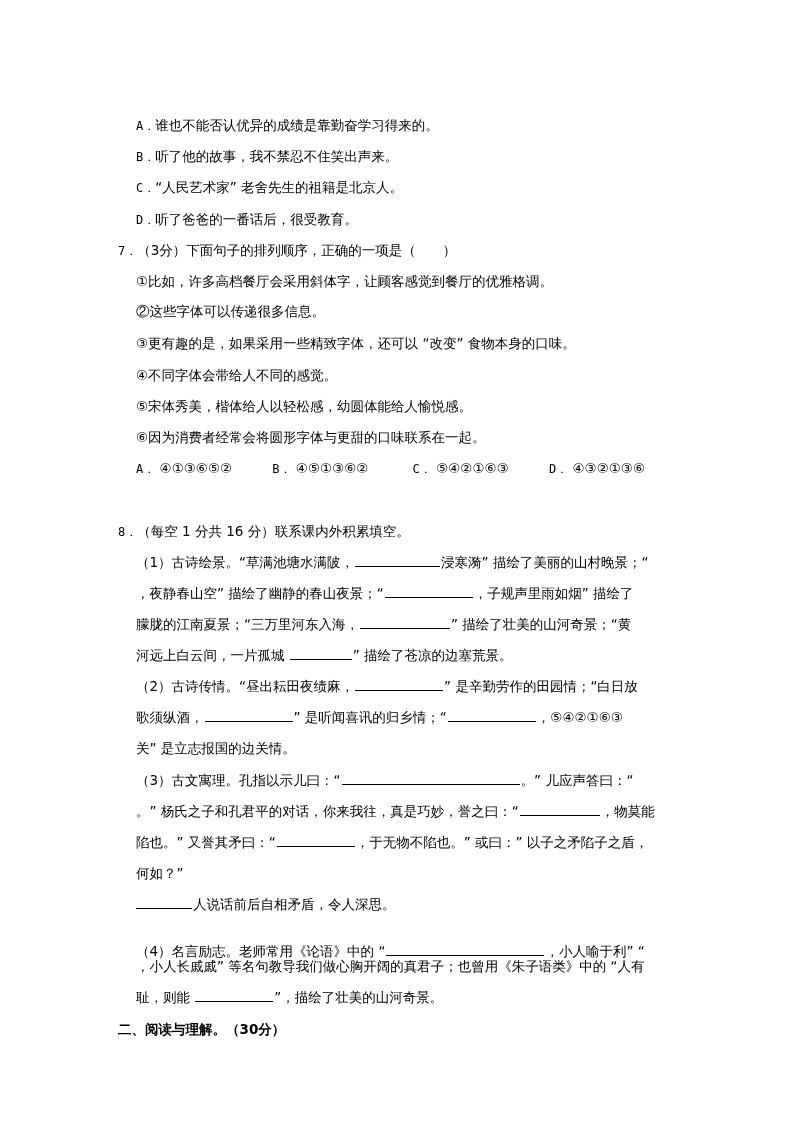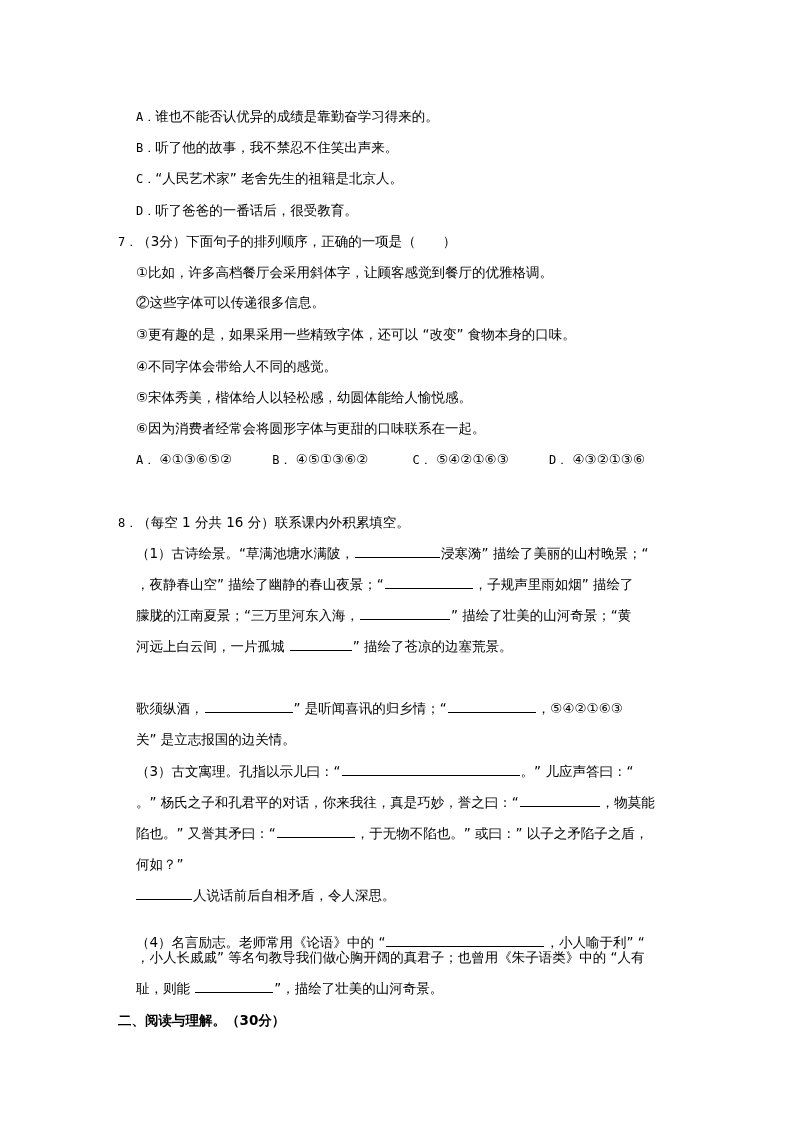--- a/index.html
+++ b/index.html
@@ -1,21 +1,21 @@
 <!DOCTYPE html>
 <html><head>
   <meta charset="utf-8">
   <style>
     html, body { margin: 0; padding: 0; background: #ffffff; }
     body {
       width: 794px; height: 1123px; position: relative; overflow: hidden;
       font-family: "DejaVu Sans", "Liberation Sans", sans-serif;
       color: #000000; font-size: 13.5px;
     }
-    .page { position: absolute; left: 0; top: 3px; width: 794px; height: 986px; }
+    .page { position: absolute; left: 0; top: 12px; width: 794px; height: 986px; }
     .line {
       position: absolute; white-space: nowrap; line-height: 18px;
       letter-spacing: 0px;
     }
     .mono { font-family: "DejaVu Sans Mono", "Liberation Mono", monospace; font-size: 12px; }
     .blank {
       display: inline-block; border-bottom: 1px solid #000; height: 13px;
       vertical-align: baseline; margin: 0 1px;
     }
     .bold { font-weight: bold; }
@@ -65,20 +65,23 @@
   <div class="line" style="left:136px;top:572px;">
     <span>，夜静春山空” 描绘了幽静的春山夜景；“</span><span class="blank" style="width:88px;"></span><span>，子规声里雨如烟” 描绘了</span>
   </div>
   <div class="line" style="left:136px;top:603px;">
     <span>朦胧的江南夏景；“三万里河东入海，</span><span class="blank" style="width:90px;"></span><span>” 描绘了壮美的山河奇景；“黄</span>
   </div>
   <div class="line" style="left:136px;top:634px;">
     <span>河远上白云间，一片孤城 </span><span class="blank" style="width:62px;"></span><span>” 描绘了苍凉的边塞荒景。</span>
   </div>
 
+  <div class="line" style="left:136px;top:665px;">
+    <span>（2）古诗传情。“昼出耘田夜绩麻，</span><span class="blank" style="width:88px;"></span><span>” 是辛勤劳作的田园情；“白日放</span>
+  </div>
   <div class="line" style="left:136px;top:696px;">
     <span>歌须纵酒，</span><span class="blank" style="width:88px;"></span><span>” 是听闻喜讯的归乡情；“</span><span class="blank" style="width:88px;"></span><span>，⑤④②①⑥③</span>
   </div>
   <div class="line" style="left:136px;top:727px;">关” 是立志报国的边关情。</div>
 
   <div class="line" style="left:136px;top:759px;">
     <span>（3）古文寓理。孔指以示儿曰：“</span><span class="blank" style="width:178px;"></span><span>。” 儿应声答曰：“</span>
   </div>
   <div class="line" style="left:136px;top:790px;">
     <span>。” 杨氏之子和孔君平的对话，你来我往，真是巧妙，誉之曰：“</span><span class="blank" style="width:80px;"></span><span>，物莫能</span>

